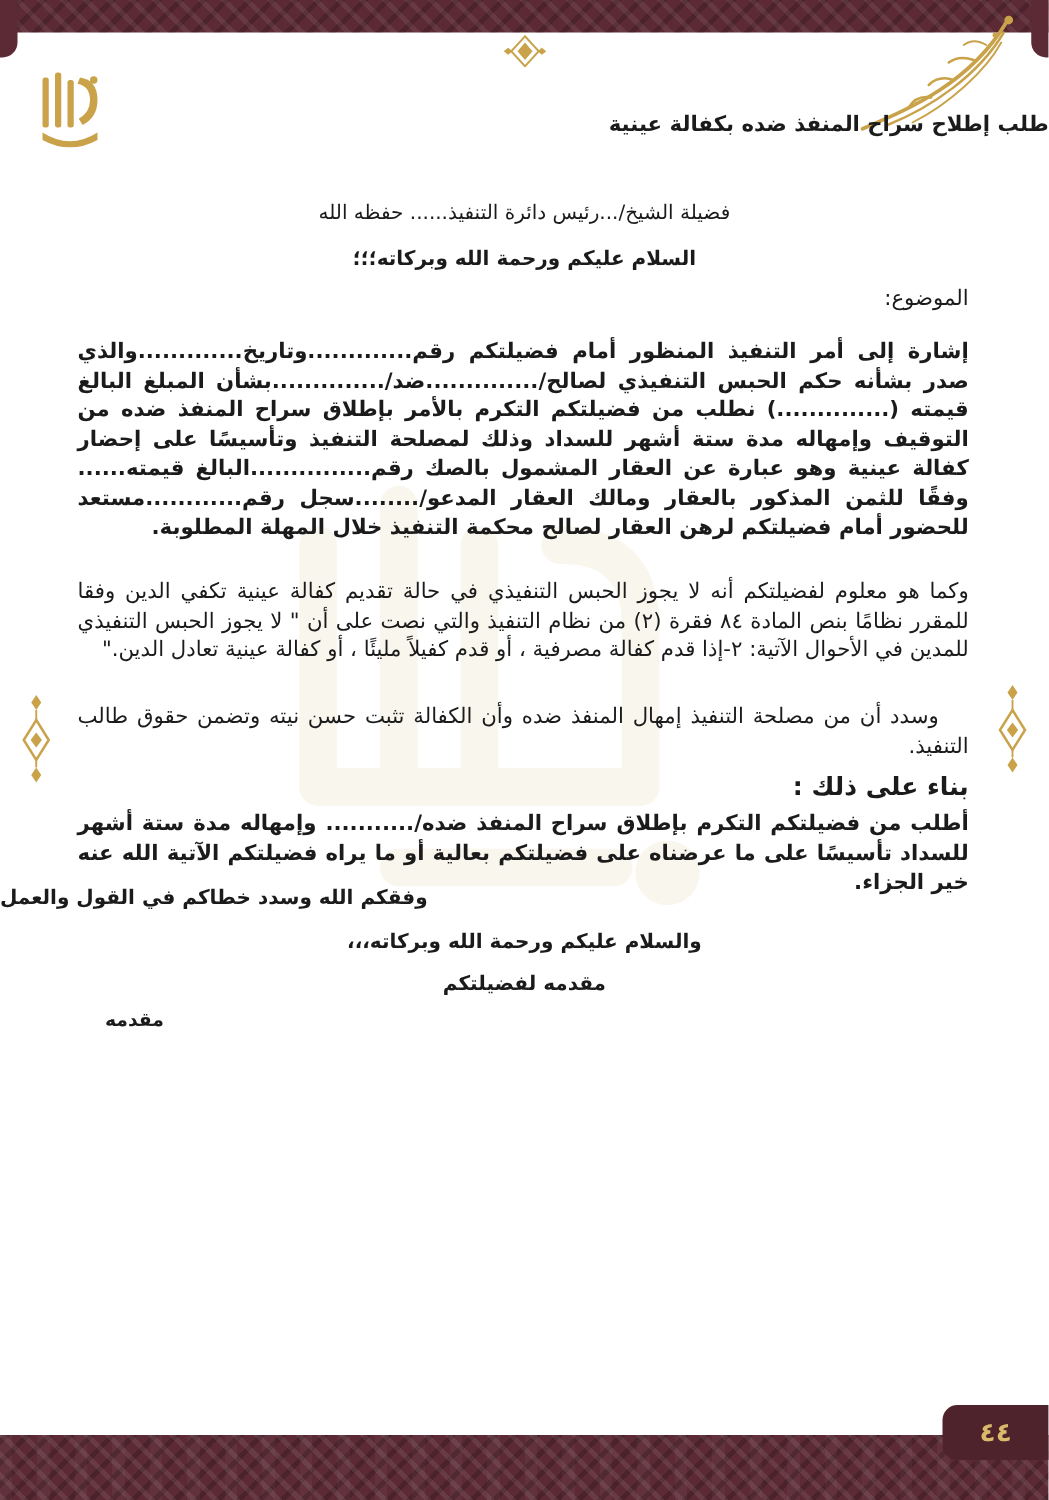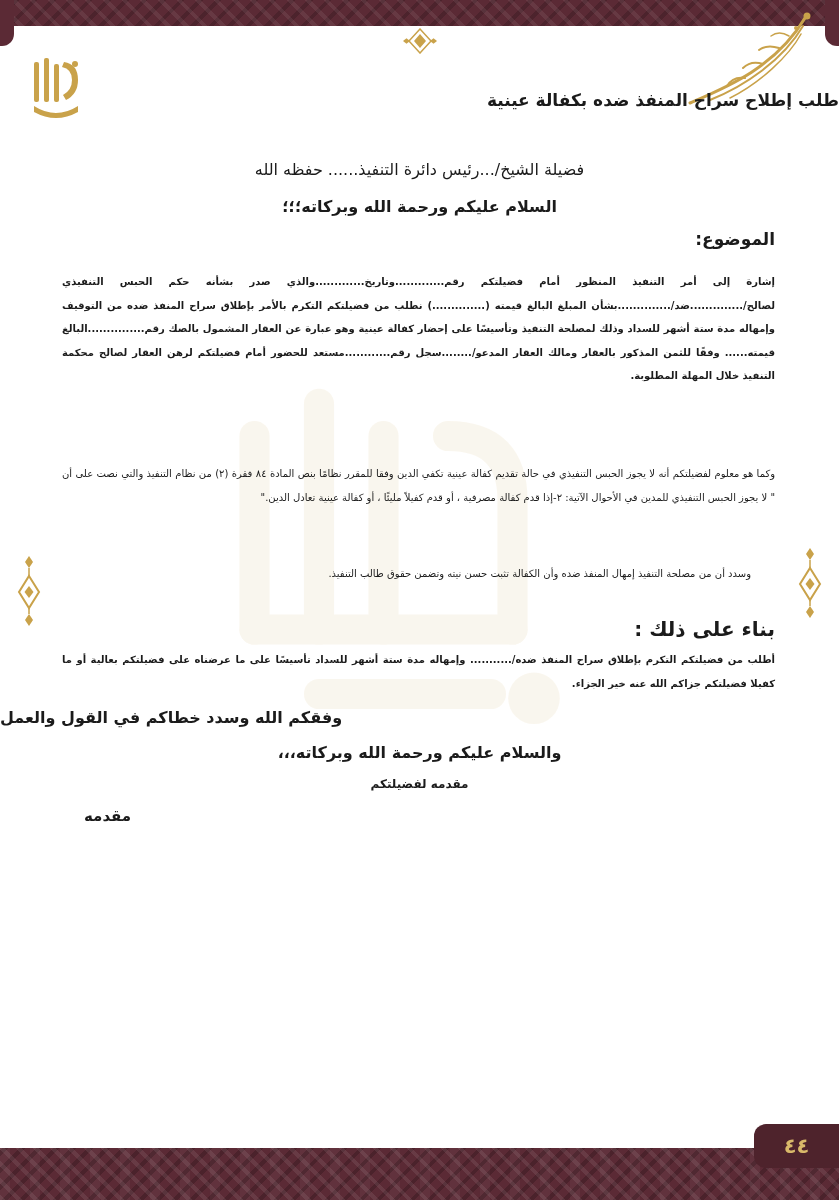--- a/index.html
+++ b/index.html
@@ -67,46 +67,46 @@
   .addressee {
     position: absolute; top: 160px; left: 0; right: 0;
     text-align: center; font-size: 16px; font-weight: normal;
   }
   .greeting {
     position: absolute; top: 197px; left: 0; right: 0;
     text-align: center; font-size: 16px; font-weight: bold;
   }
   .subject {
     position: absolute; top: 229px; right: 64px;
-    font-size: 17px; font-weight: bold;
+    font-size: 17px; font-weight: normal;
   }
   .para {
     position: absolute; right: 64px; left: 62px;
-    font-size: 10px; line-height: 23.5px;
+    font-size: 17px; line-height: 23.5px;
     text-align: justify; text-justify: inter-word;
   }
   .para-reference { top: 270px; font-weight: bold; }
   .para-legal     { top: 462px; font-weight: normal; }
   .para-interest  { top: 562px; font-weight: normal; text-indent: 24px; }
   .therefore {
     position: absolute; top: 617px; right: 64px;
     font-size: 20px; font-weight: bold;
   }
   .para-request   { top: 648px; font-weight: 600; }
   .closing-prayer {
     position: absolute; top: 708px; left: 0; right: 0;
     text-align: left; font-size: 16px; font-weight: bold;
   }
   .closing-salam {
     position: absolute; top: 743px; left: 0; right: 0;
     text-align: center; font-size: 16px; font-weight: bold;
   }
   .presented-to {
     position: absolute; top: 777px; left: 0; right: 0;
-    text-align: center; font-size: 12px; font-weight: bold;
+    text-align: center; font-size: 16px; font-weight: bold;
   }
   .presenter {
     position: absolute; top: 807px; left: 84px;
     font-size: 15px; font-weight: bold;
   }
 </style>
 </head>
 <body>
 
 <div class="page">
@@ -187,21 +187,21 @@
   <div class="greeting">السلام عليكم ورحمة الله وبركاته؛؛؛</div>
 
   <div class="subject">الموضوع:</div>
 
   <div class="para para-reference">إشارة إلى أمر التنفيذ المنظور أمام فضيلتكم رقم.............وتاريخ.............والذي صدر بشأنه حكم الحبس التنفيذي لصالح/..............ضد/..............بشأن المبلغ البالغ قيمته (..............) نطلب من فضيلتكم التكرم بالأمر بإطلاق سراح المنفذ ضده من التوقيف وإمهاله مدة ستة أشهر للسداد وذلك لمصلحة التنفيذ وتأسيسًا على إحضار كفالة عينية وهو عبارة عن العقار المشمول بالصك رقم...............البالغ قيمته...... وفقًا للثمن المذكور بالعقار ومالك العقار المدعو/........سجل رقم............مستعد للحضور أمام فضيلتكم لرهن العقار لصالح محكمة التنفيذ خلال المهلة المطلوبة.</div>
   <div class="para para-legal">وكما هو معلوم لفضيلتكم أنه لا يجوز الحبس التنفيذي في حالة تقديم كفالة عينية تكفي الدين وفقا للمقرر نظامًا بنص المادة ٨٤ فقرة (٢) من نظام التنفيذ والتي نصت على أن " لا يجوز الحبس التنفيذي للمدين في الأحوال الآتية: ٢-إذا قدم كفالة مصرفية ، أو قدم كفيلاً مليئًا ، أو كفالة عينية تعادل الدين."</div>
   <div class="para para-interest">وسدد أن من مصلحة التنفيذ إمهال المنفذ ضده وأن الكفالة تثبت حسن نيته وتضمن حقوق طالب التنفيذ.</div>
 
   <div class="therefore">بناء على ذلك :</div>
 
-  <div class="para para-request">أطلب من فضيلتكم التكرم بإطلاق سراح المنفذ ضده/........... وإمهاله مدة ستة أشهر للسداد تأسيسًا على ما عرضناه على فضيلتكم بعالية أو ما كفيلا فضيلتكم جزاكم الله عنه خير الجزاء.</div>
+  <div class="para para-request">أطلب من فضيلتكم التكرم بإطلاق سراح المنفذ ضده/........... وإمهاله مدة ستة أشهر للسداد تأسيسًا على ما عرضناه على فضيلتكم بعالية أو ما يراه فضيلتكم الآتية الله عنه خير الجزاء.</div>
 
   <div class="closing-prayer">وفقكم الله وسدد خطاكم في القول والعمل</div>
   <div class="closing-salam">والسلام عليكم ورحمة الله وبركاته،،،</div>
   <div class="presented-to">مقدمه لفضيلتكم</div>
   <div class="presenter">مقدمه</div>
 
   <div class="bottom-band"></div>
   <div class="page-number-tab">
     <span>٤٤</span>
   </div>

